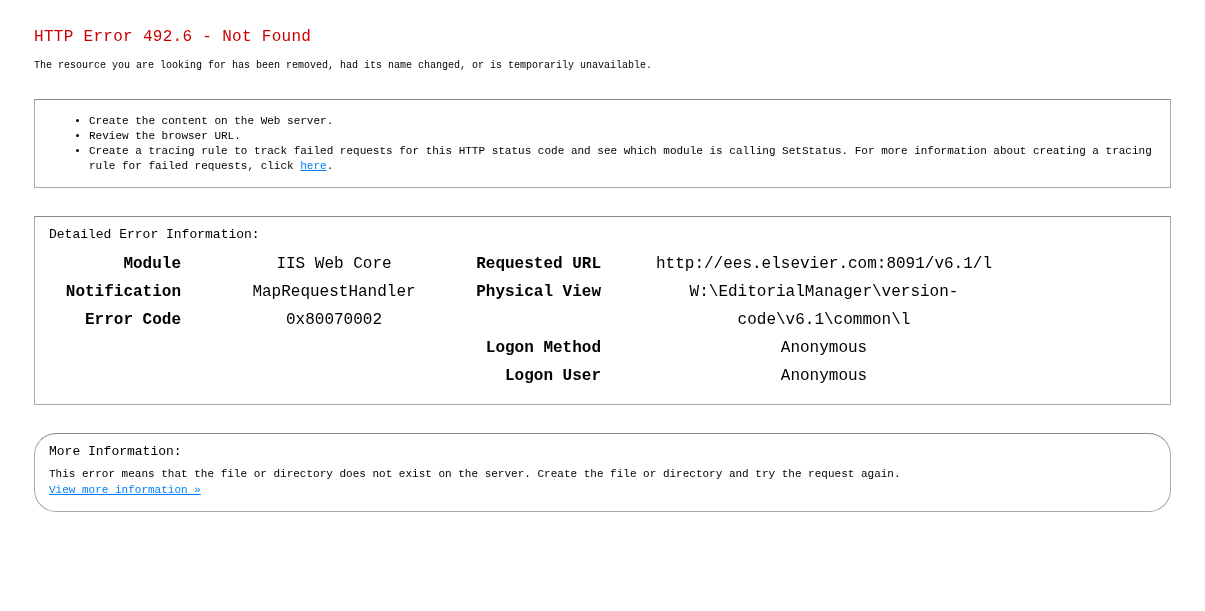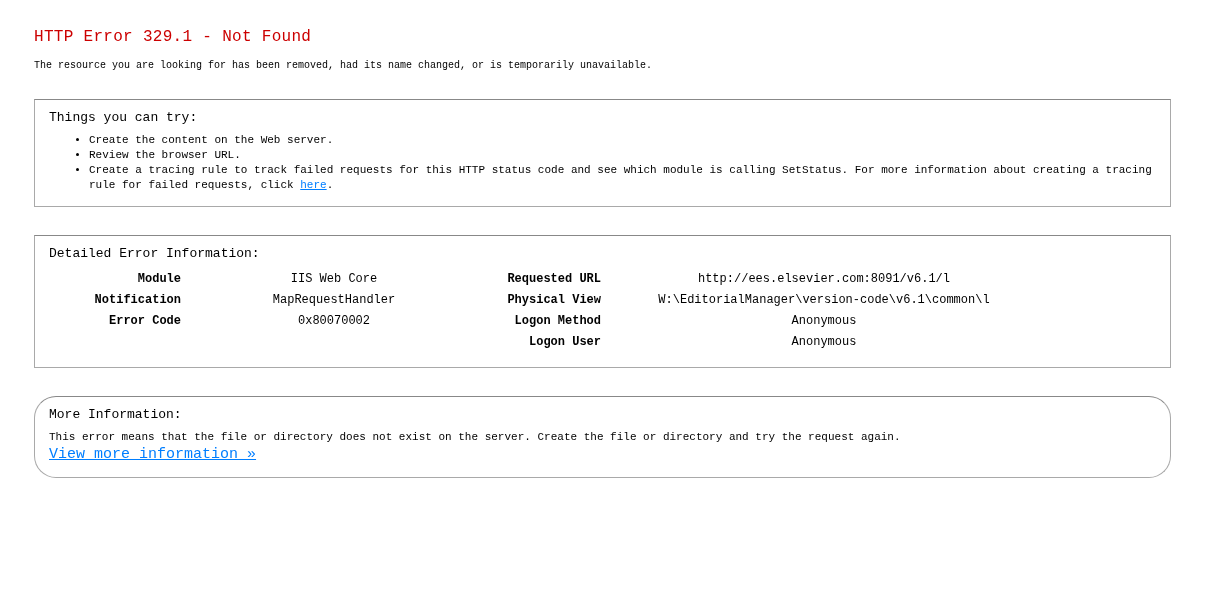--- a/index.html
+++ b/index.html
@@ -64,53 +64,52 @@
     flex: 0 0 auto;
   }
   .detail-col.left {
     width: 420px;
   }
   .detail-col.right {
     width: 560px;
   }
   .detail-row {
     display: flex;
-    font-size: 12px;
+    font-size: 16px;
     line-height: 1.75;
   }
   .detail-label {
     width: 150px;
     text-align: right;
     padding-right: 18px;
     font-weight: bold;
   }
   .detail-value {
     flex: 1;
     text-align: center;
   }
   .more-info-text {
     font-size: 11px;
     line-height: 1.45;
   }
   .more-link {
     color: #007eff;
-    font-size: 15px;
+    font-size: 11px;
   }
 </style>
 </head>
 <body>
 
 <div class="page">
 
-  <h1 class="error-title">HTTP Error 329.1 - Not Found</h1>
+  <h1 class="error-title">HTTP Error 492.6 - Not Found</h1>
   <p class="error-desc">The resource you are looking for has been removed, had its name changed, or is temporarily unavailable.</p>
 
 
   <div class="panel">
-    <h3 class="panel-title">Things you can try:</h3>
     <ul class="causes">
       <li class="try-text">Create the content on the Web server.</li>
       <li class="try-text">Review the browser URL.</li>
       <li class="try-text">
         <span>Create a tracing rule to track failed requests for this HTTP status code and see which module is calling SetStatus. For more information about creating a tracing rule for failed requests, click </span><a href="#" class="inline-link">here</a><span>.</span>
       </li>
     </ul>
   </div>
 
   <div class="panel">

